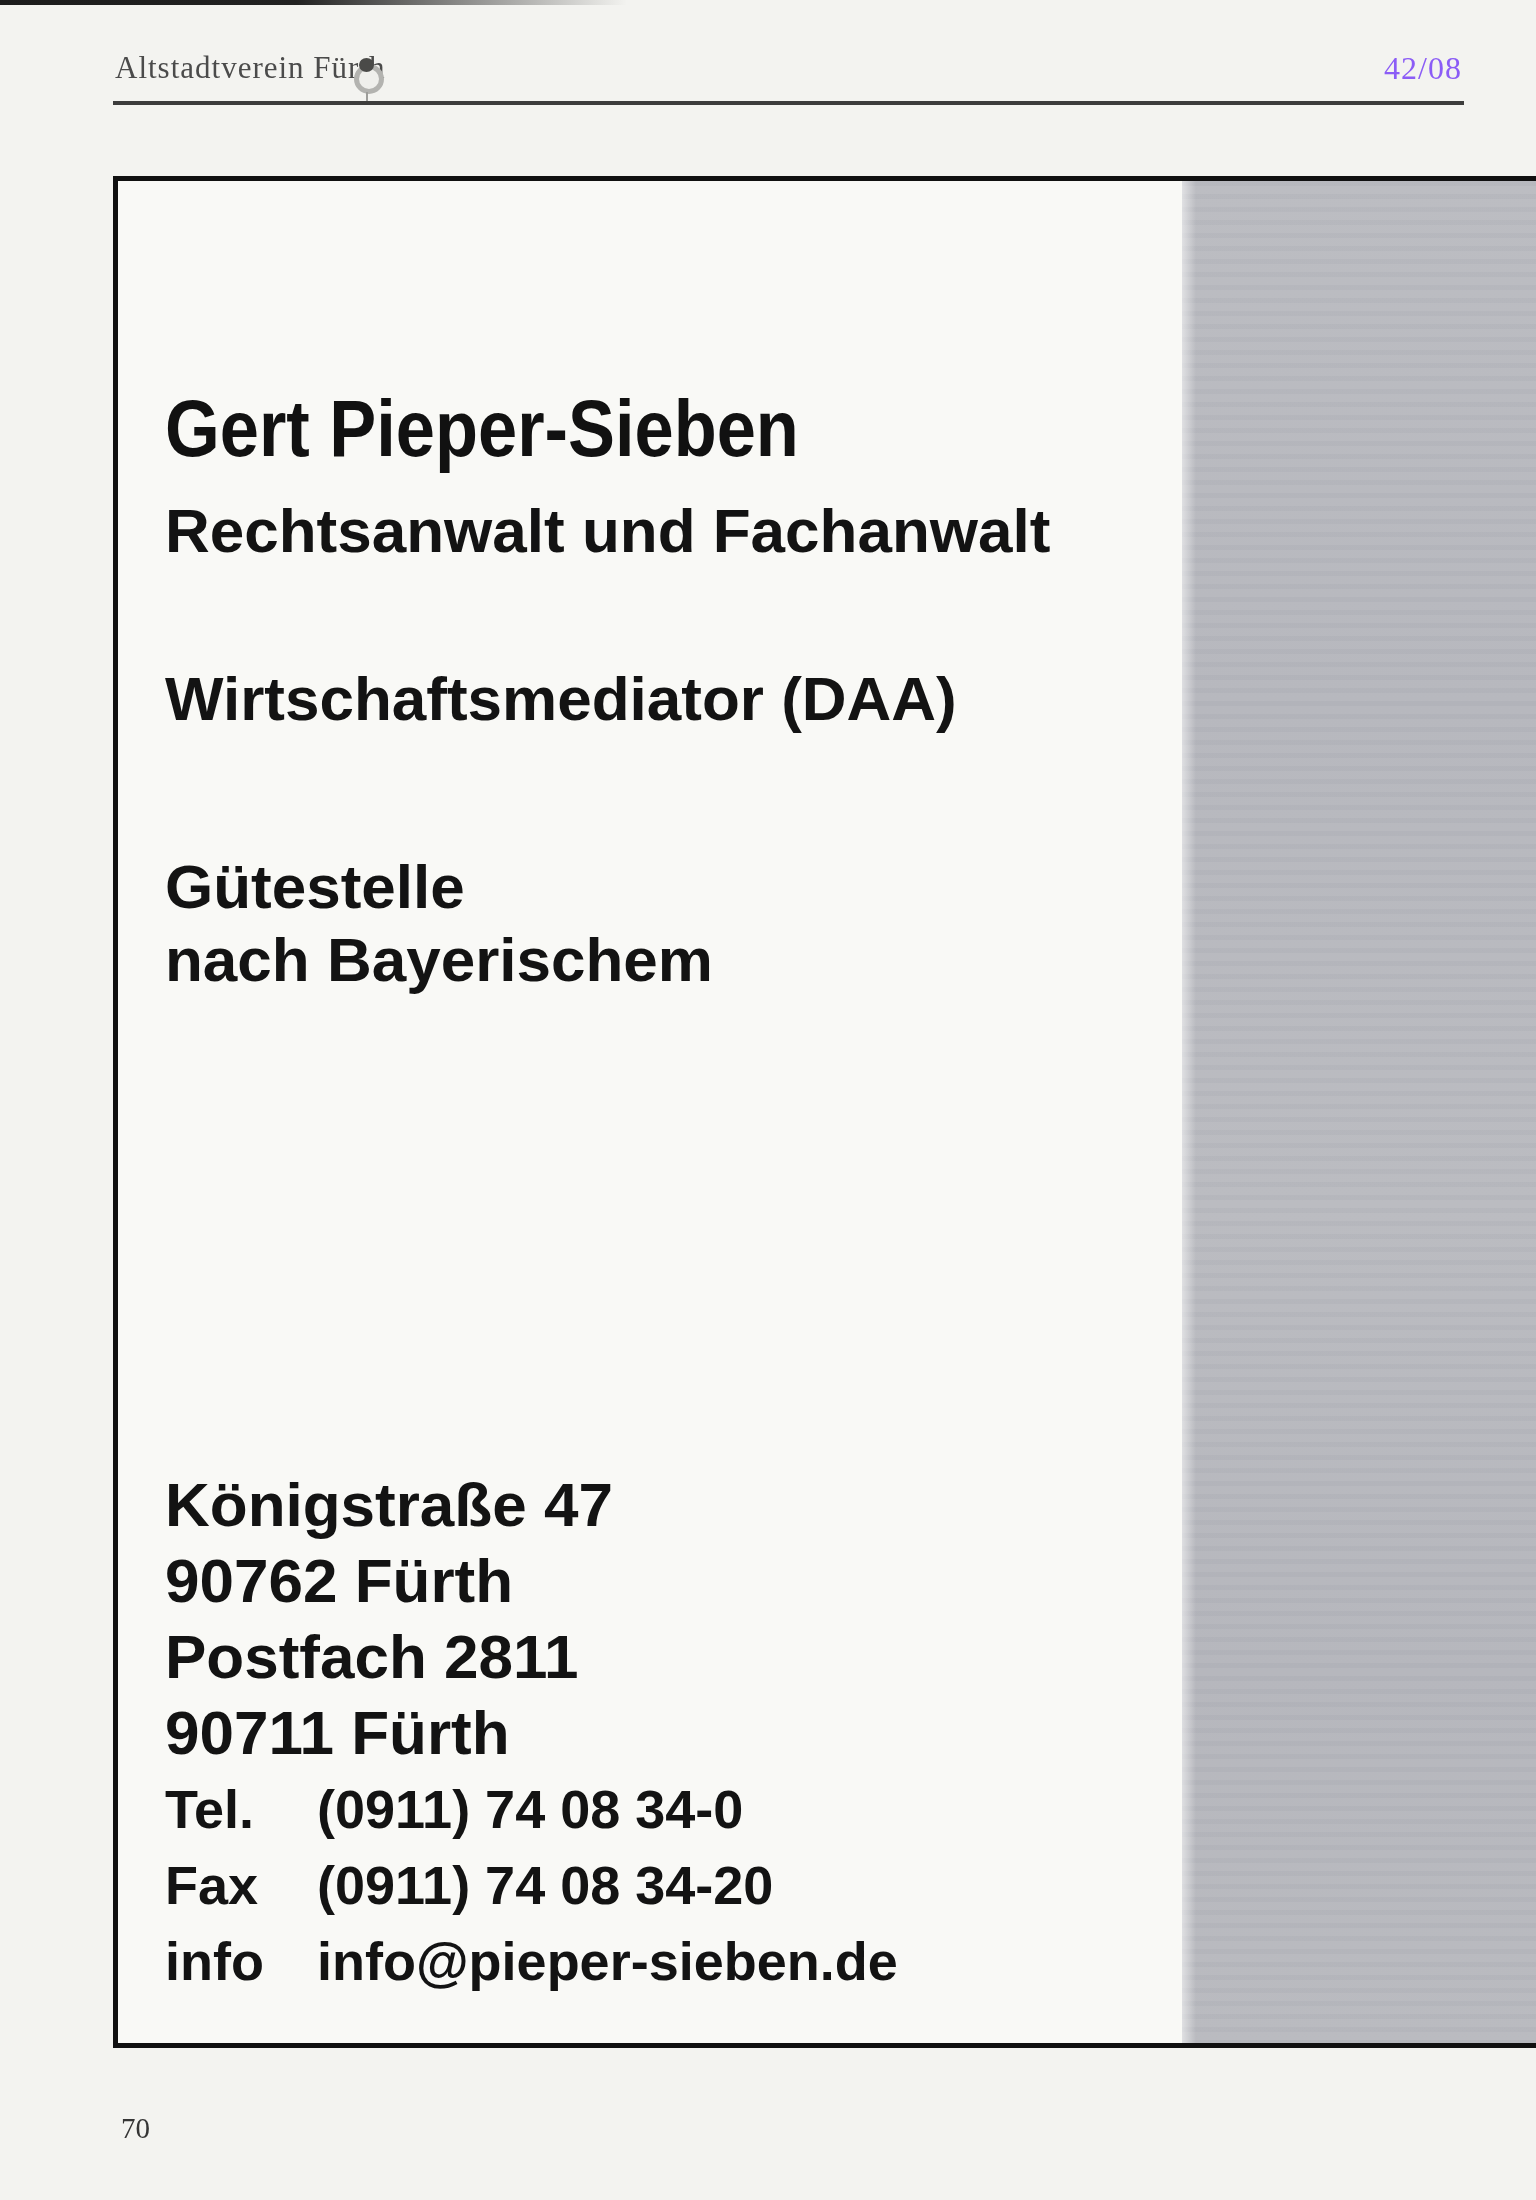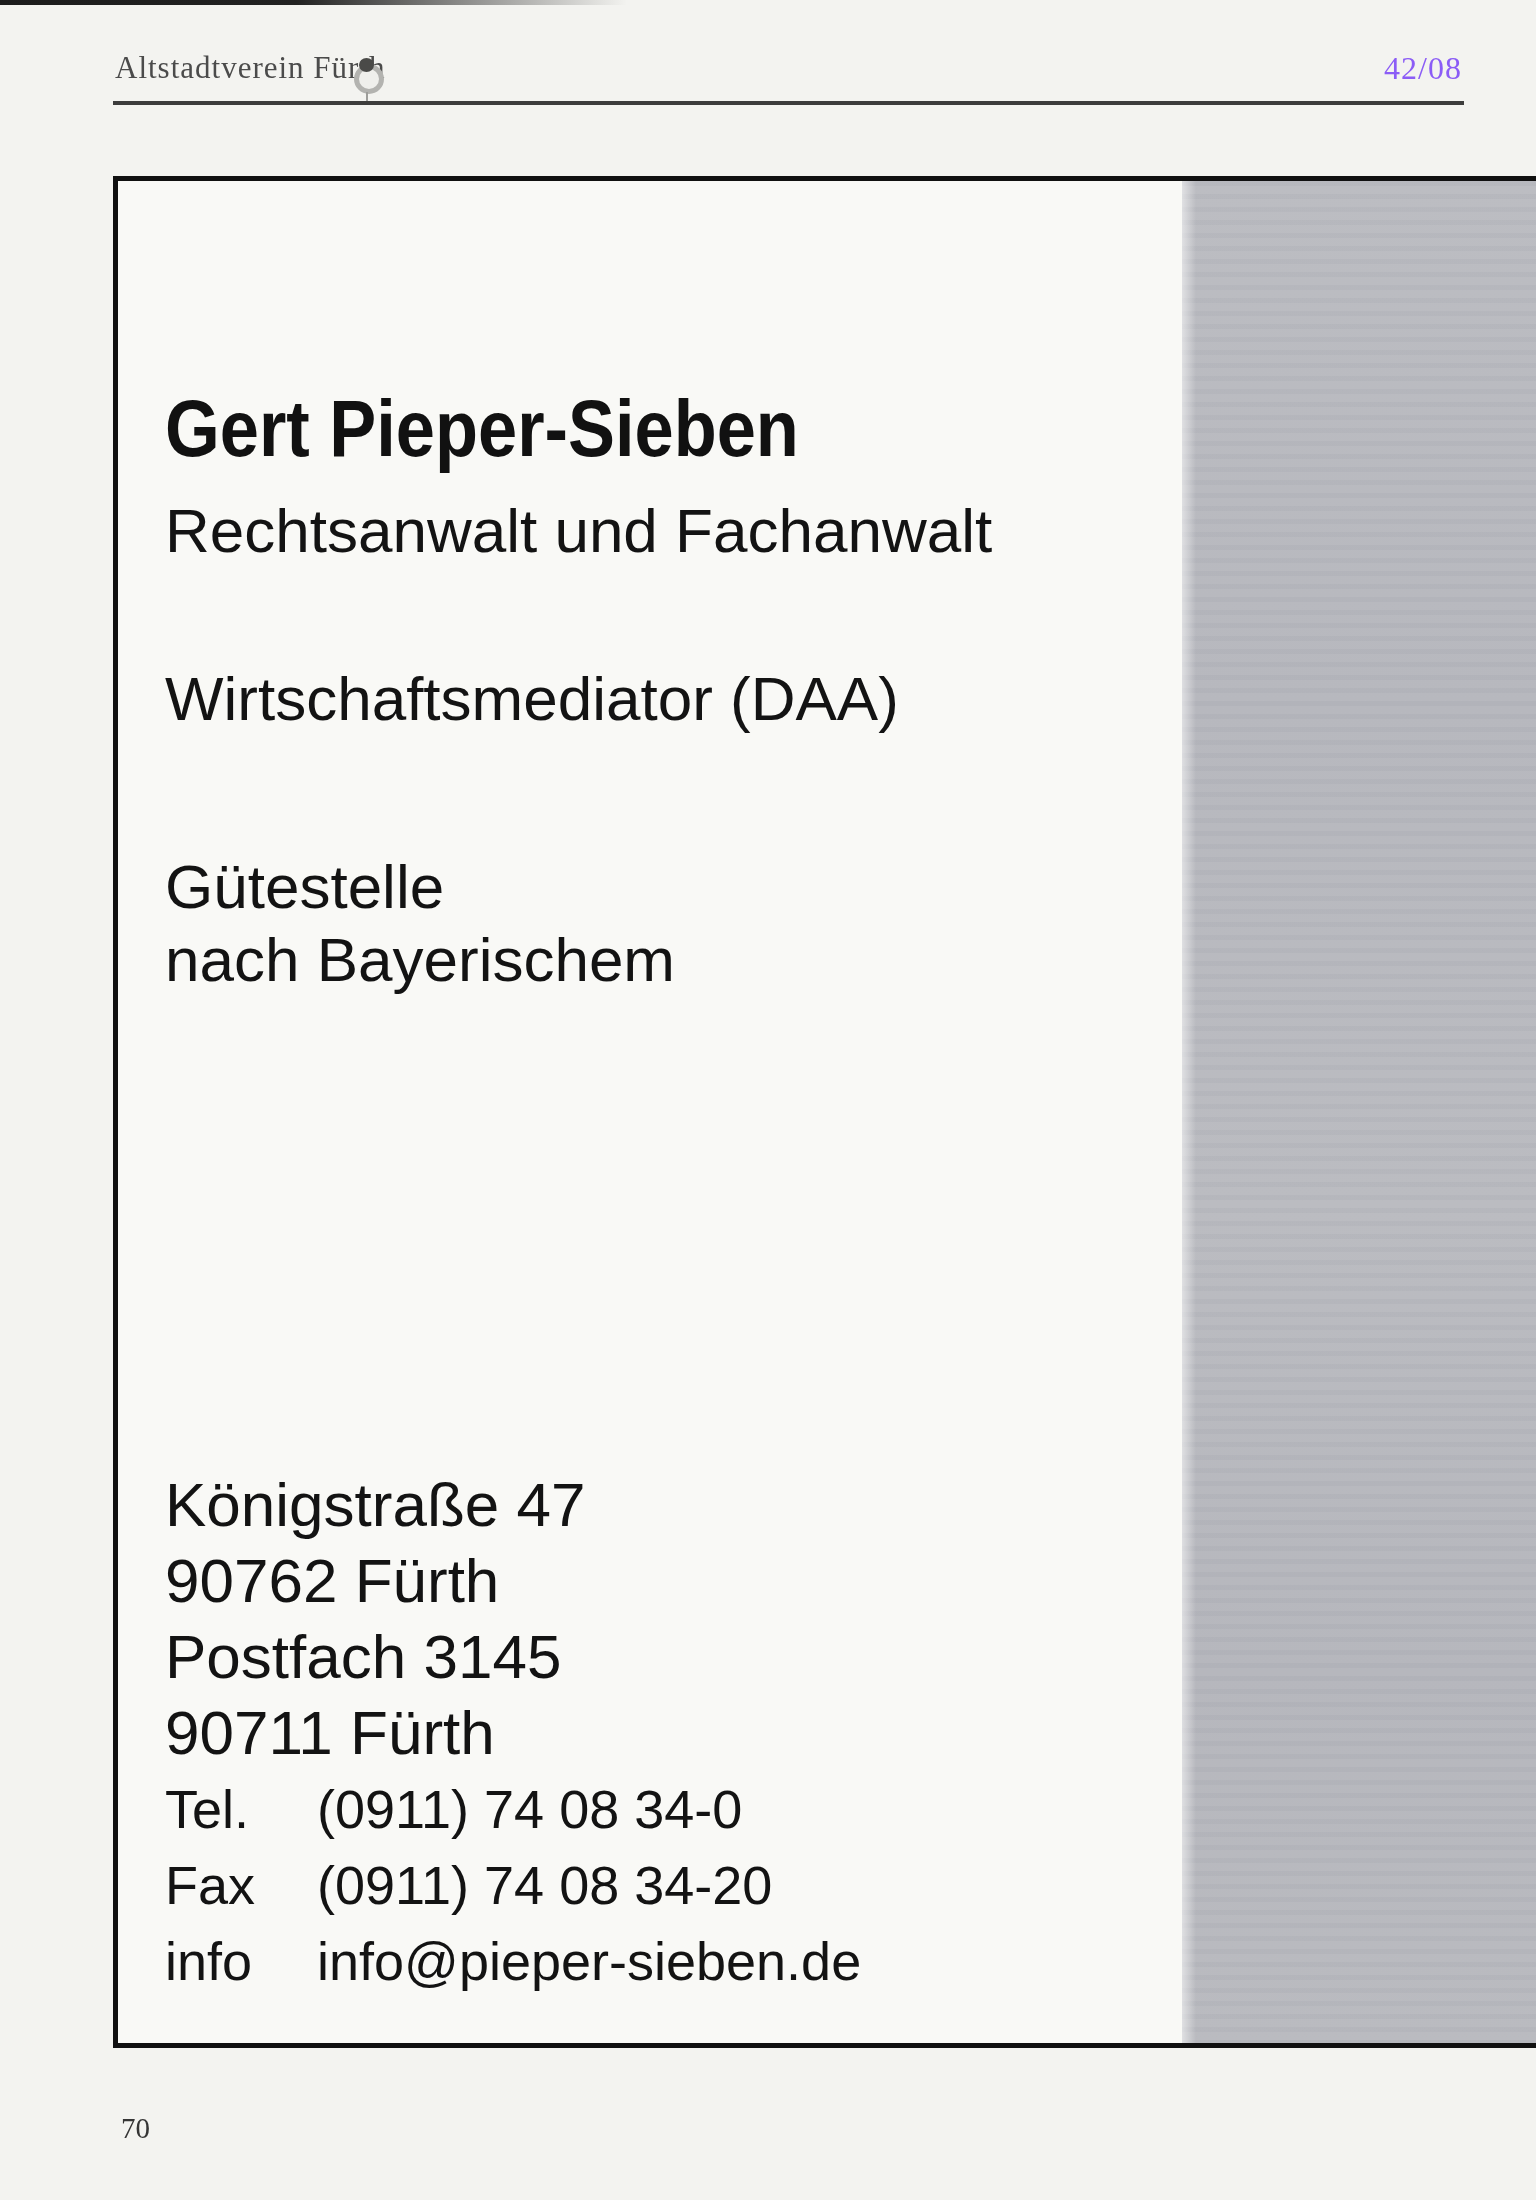--- a/index.html
+++ b/index.html
@@ -48,21 +48,21 @@
     box-sizing:border-box;border:5px solid #101010;background:#f9f9f6;
   }
   .gray-band{
     position:absolute;right:0;top:0;bottom:0;width:382px;
     background:
       linear-gradient(90deg, rgba(255,255,255,.55) 0px, rgba(255,255,255,0) 14px),
       repeating-linear-gradient(180deg, rgba(85,92,110,.05) 0px, rgba(85,92,110,.05) 5px, rgba(0,0,0,0) 5px, rgba(0,0,0,0) 13px),
       linear-gradient(180deg,#bcbdc2 0%,#b7b8be 28%,#bbbcc1 55%,#b6b7bd 80%,#babbc0 100%);
   }
   
-  .t{position:absolute;left:47px;transform-origin:0 0;}
+  .t{position:absolute;left:47px;transform-origin:0 0;font-weight:bold;}
   .ad-name{
     top:208px;font-size:80px;line-height:80px;font-weight:bold;
     transform:scaleX(.88);white-space:nowrap;color:#111;
   }
   .body-line{font-size:62px;line-height:73px;white-space:nowrap;color:#131313;}
   .ad-sub1{top:313px;}
   .ad-sub2{top:481px;}
   .ad-guet{top:669px;}
   .ad-addr{top:1286px;}
   .ad-addr .body-line{line-height:76px;}
@@ -112,21 +112,21 @@
     </div>
 
     <div class="t ad-guet">
       <div class="body-line">Gütestelle</div>
       <div class="body-line">nach Bayerischem</div>
     </div>
 
     <div class="t ad-addr">
       <div class="body-line">Königstraße 47</div>
       <div class="body-line">90762 Fürth</div>
-      <div class="body-line">Postfach 3145</div>
+      <div class="body-line">Postfach 2811</div>
       <div class="body-line">90711 Fürth</div>
     </div>
 
     <div class="t ad-contact">
       <div class="contact-row">
         <span class="contact-label">Tel.</span><span>(0911) 74 08 34-0</span>
       </div>
       <div class="contact-row">
         <span class="contact-label">Fax</span><span>(0911) 74 08 34-20</span>
       </div>

